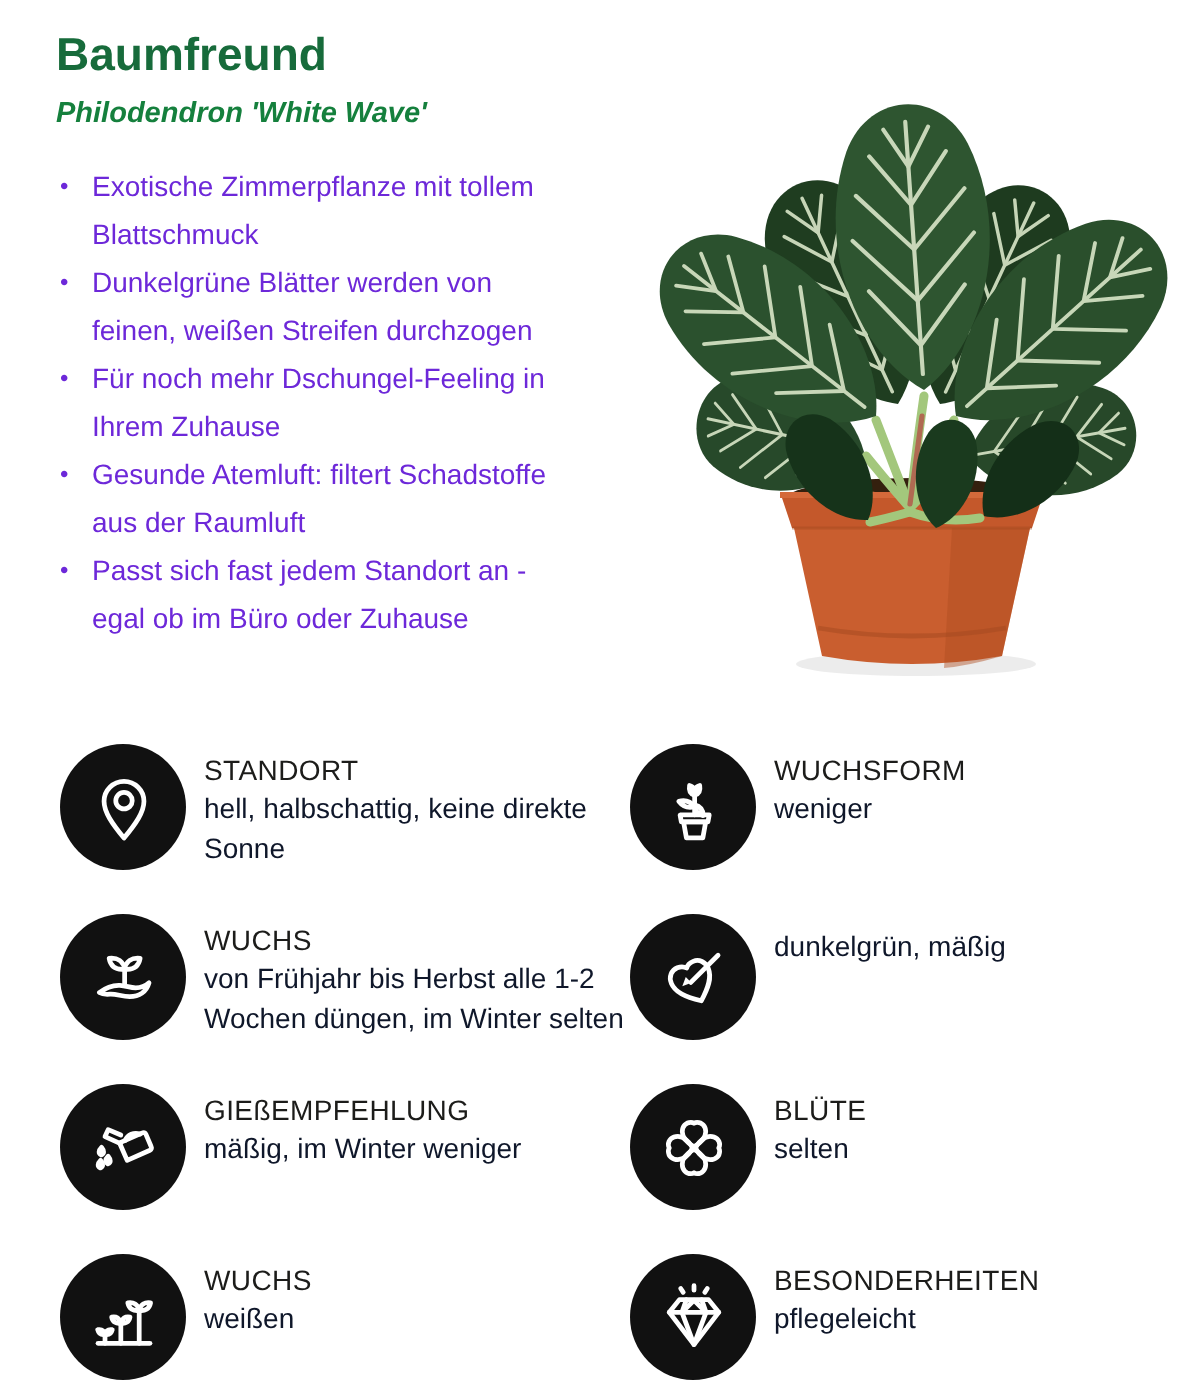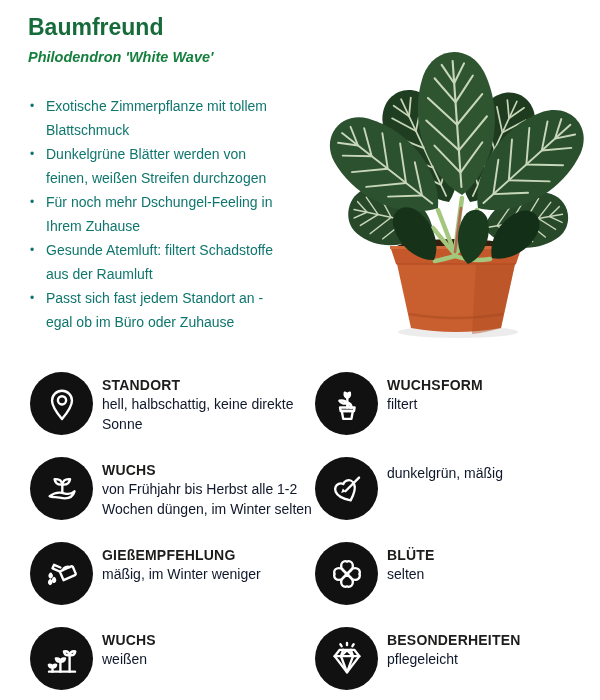--- a/index.html
+++ b/index.html
@@ -7,38 +7,38 @@
     position:relative;width:600px;height:700px;background:#fff;overflow:hidden;
     font-family:"Liberation Sans", sans-serif;color:#1c1c1a;
   }
   .title{
     position:absolute;left:28px;top:14px;font-size:23px;font-weight:bold;color:#176B3B;
   }
   .subtitle{
     position:absolute;left:28px;top:49px;font-size:14.5px;font-style:italic;font-weight:600;color:#15803d;
   }
   ul.bullets{
-    position:absolute;left:28px;top:94px;width:262px;margin:0;padding:0;list-style:none;
-    font-size:14px;line-height:24px;color:#0f766e;
+    position:absolute;left:28px;top:81px;width:262px;margin:0;padding:0;list-style:none;
+    font-size:14px;line-height:24px;color:#6d28d9;
   }
   ul.bullets li{position:relative;padding-left:18px;}
   ul.bullets li::before{content:"•";position:absolute;left:2px;top:0;font-size:12px;}
   .plant-figure{position:absolute;left:300px;top:10px;width:292px;height:332px;}
   .features{
     position:absolute;left:30px;top:372px;width:560px;
     display:grid;grid-template-columns:285px 275px;grid-auto-rows:85px;
   }
   .feature{display:flex;align-items:flex-start;gap:9px;}
   .badge{
     width:63px;height:63px;border-radius:50%;background:#111111;flex:0 0 auto;
     display:flex;align-items:center;justify-content:center;
   }
   .badge svg{width:38px;height:38px;}
   .f-text{padding-top:5px;}
-  .f-label{font-size:14px;font-weight:bold;letter-spacing:.2px;color:#1c1c1a;}
+  .f-label{font-size:14px;font-weight:normal;letter-spacing:.2px;color:#1c1c1a;}
   .f-value{font-size:14px;line-height:20px;color:#0f172a;max-width:213px;margin-top:1px;}
   .ic{stroke:#fff;stroke-width:1.5;fill:none;stroke-linecap:round;stroke-linejoin:round;}
 </style>
 </head>
 <body>
 
 <div class="page">
 
   <div class="title">Baumfreund</div>
   <div class="subtitle">Philodendron 'White Wave'</div>
@@ -123,21 +123,21 @@
           <path class="ic" d="M8.7 16.4h7l-.9 5H9.6z"></path>
           <path class="ic" d="M12.2 14.2V8"></path>
           <path class="ic" d="M12.2 8C10.9 7.6 10.3 6.5 10.6 4.9 12 5.2 12.5 6.4 12.2 8Z"></path>
           <path class="ic" d="M12.2 8C13.5 7.6 14.1 6.5 13.8 4.9 12.4 5.2 11.9 6.4 12.2 8Z"></path>
           <path class="ic" d="M12.2 11.6C10.2 12.1 8.4 11.5 7.2 9.9 9.2 9.4 11 10 12.2 11.6Z"></path>
           <path class="ic" d="M12.2 11C13.8 11.4 14.9 12.5 14.9 14.4 13.2 14 12.2 12.9 12.2 11Z"></path>
         </svg>
       </div>
       <div class="f-text">
         <div class="f-label">WUCHSFORM</div>
-        <div class="f-value">filtert</div>
+        <div class="f-value">weniger</div>
       </div>
     </div>
 
     <div class="feature">
       <div class="badge">
         <svg viewBox="0 0 24 24">
           <path class="ic" d="M12.2 13.8V9.2"></path>
           <path class="ic" d="M12.2 9.2C9.6 9.5 7.8 8.4 7.3 5.8 10 5.5 11.8 6.7 12.2 9.2Z"></path>
           <path class="ic" d="M12.2 9.2C14.8 9.5 16.6 8.4 17.1 5.8 14.4 5.5 12.6 6.7 12.2 9.2Z"></path>
           <path class="ic" d="M4.2 16.6c2.2-1.7 4.3-2.4 6.5-2.3 2 .1 3.2.8 5 .8 1.7 0 3.1-.6 4.2-1.6-.8 2.8-3.1 4.4-6.1 4.4-2.6 0-4-.9-6.2-.8-1.3.1-2.4.1-3.4-.5z"></path>

